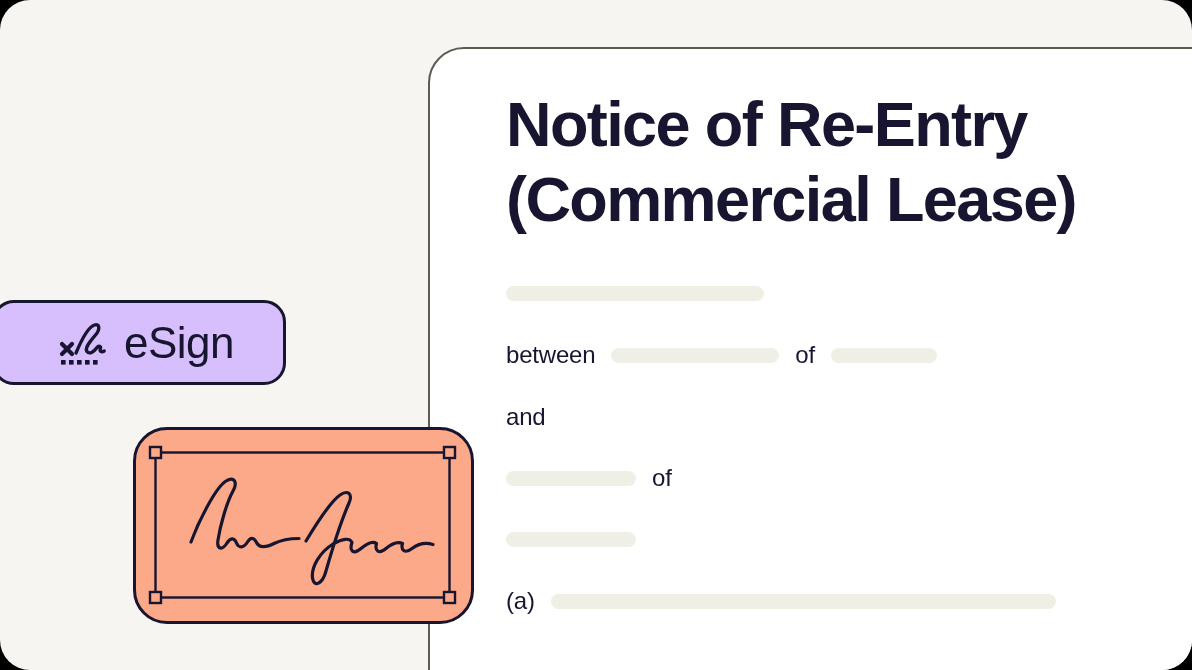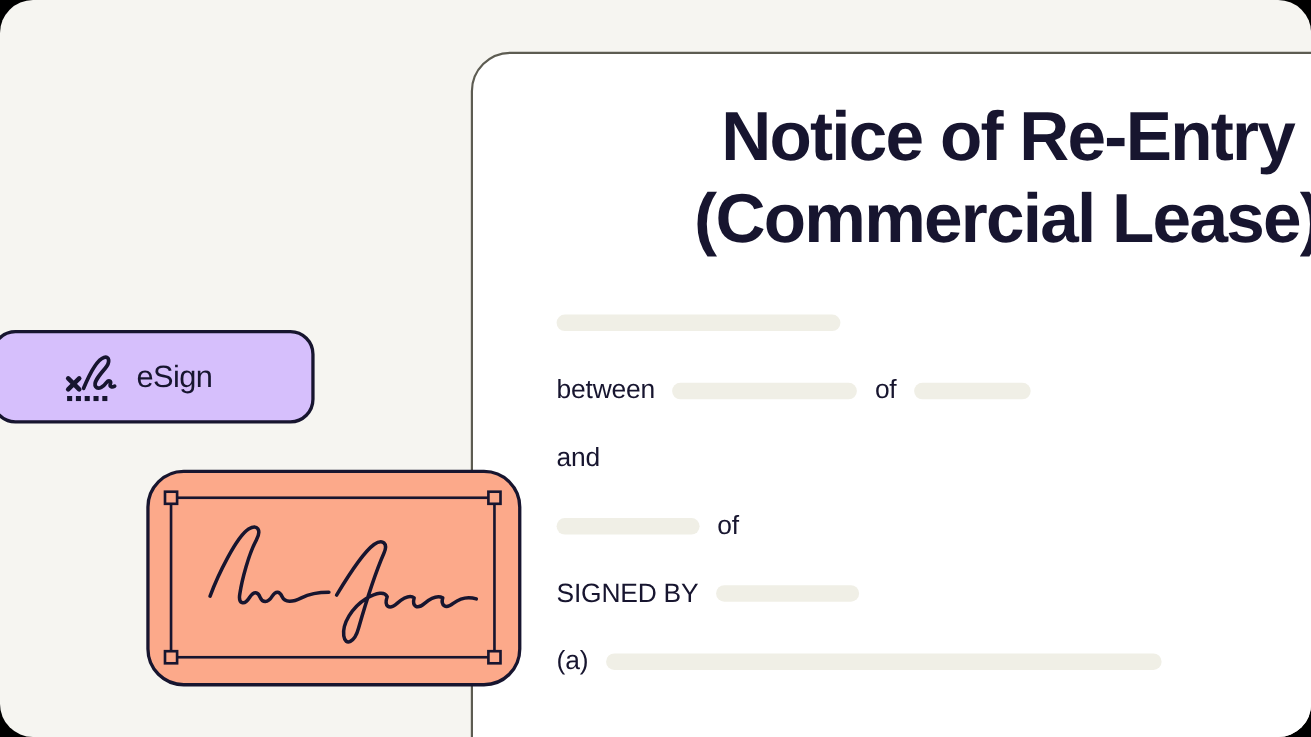--- a/index.html
+++ b/index.html
@@ -7,21 +7,20 @@
     width:1192px; height:670px;
     background:#000;
     font-family:"Liberation Sans", sans-serif;
     overflow:hidden;
   }
   .canvas {
     position:relative; width:1192px; height:670px;
     background:#f6f5f1;
     border-radius:30px;
     overflow:hidden;
-    text-align:center;
   }
 
   
   .doc-card {
     position:absolute; left:428px; top:47px;
     width:900px; height:720px;
     background:#ffffff;
     border:2.5px solid #5d5c52;
     border-radius:36px 0 0 0;
     box-sizing:border-box;
@@ -55,21 +54,21 @@
     width:294px; height:85px;
     background:#d6bffc;
     border:3px solid #17152f;
     border-radius:22px;
     box-sizing:border-box;
     display:flex; align-items:center;
     padding-left:60px; gap:17px;
     z-index:2;
   }
   .esign-badge .label {
-    font-size:28px; font-weight:500;
+    font-size:44px; font-weight:500;
     letter-spacing:-0.5px;
     color:#17152f;
   }
 
   
   .signature-field {
     position:absolute; left:133px; top:427px;
     width:341px; height:197px;
     background:#fca98a;
     border:3px solid #17152f;
@@ -100,21 +99,20 @@
           <div class="blank" style="width: 106px;"></div>
         </div>
         <div class="doc-row">
           <span>and</span>
         </div>
         <div class="doc-row">
           <div class="blank" style="width: 130px;"></div>
           <span>of</span>
         </div>
         <div class="doc-row">
-          <span>SIGNED BY</span>
           <div class="blank" style="width: 130px;"></div>
         </div>
         <div class="doc-row">
           <span>(a)</span>
           <div class="blank" style="width: 505px;"></div>
         </div>
       </div>
   </div>
 
   <div class="esign-badge">

